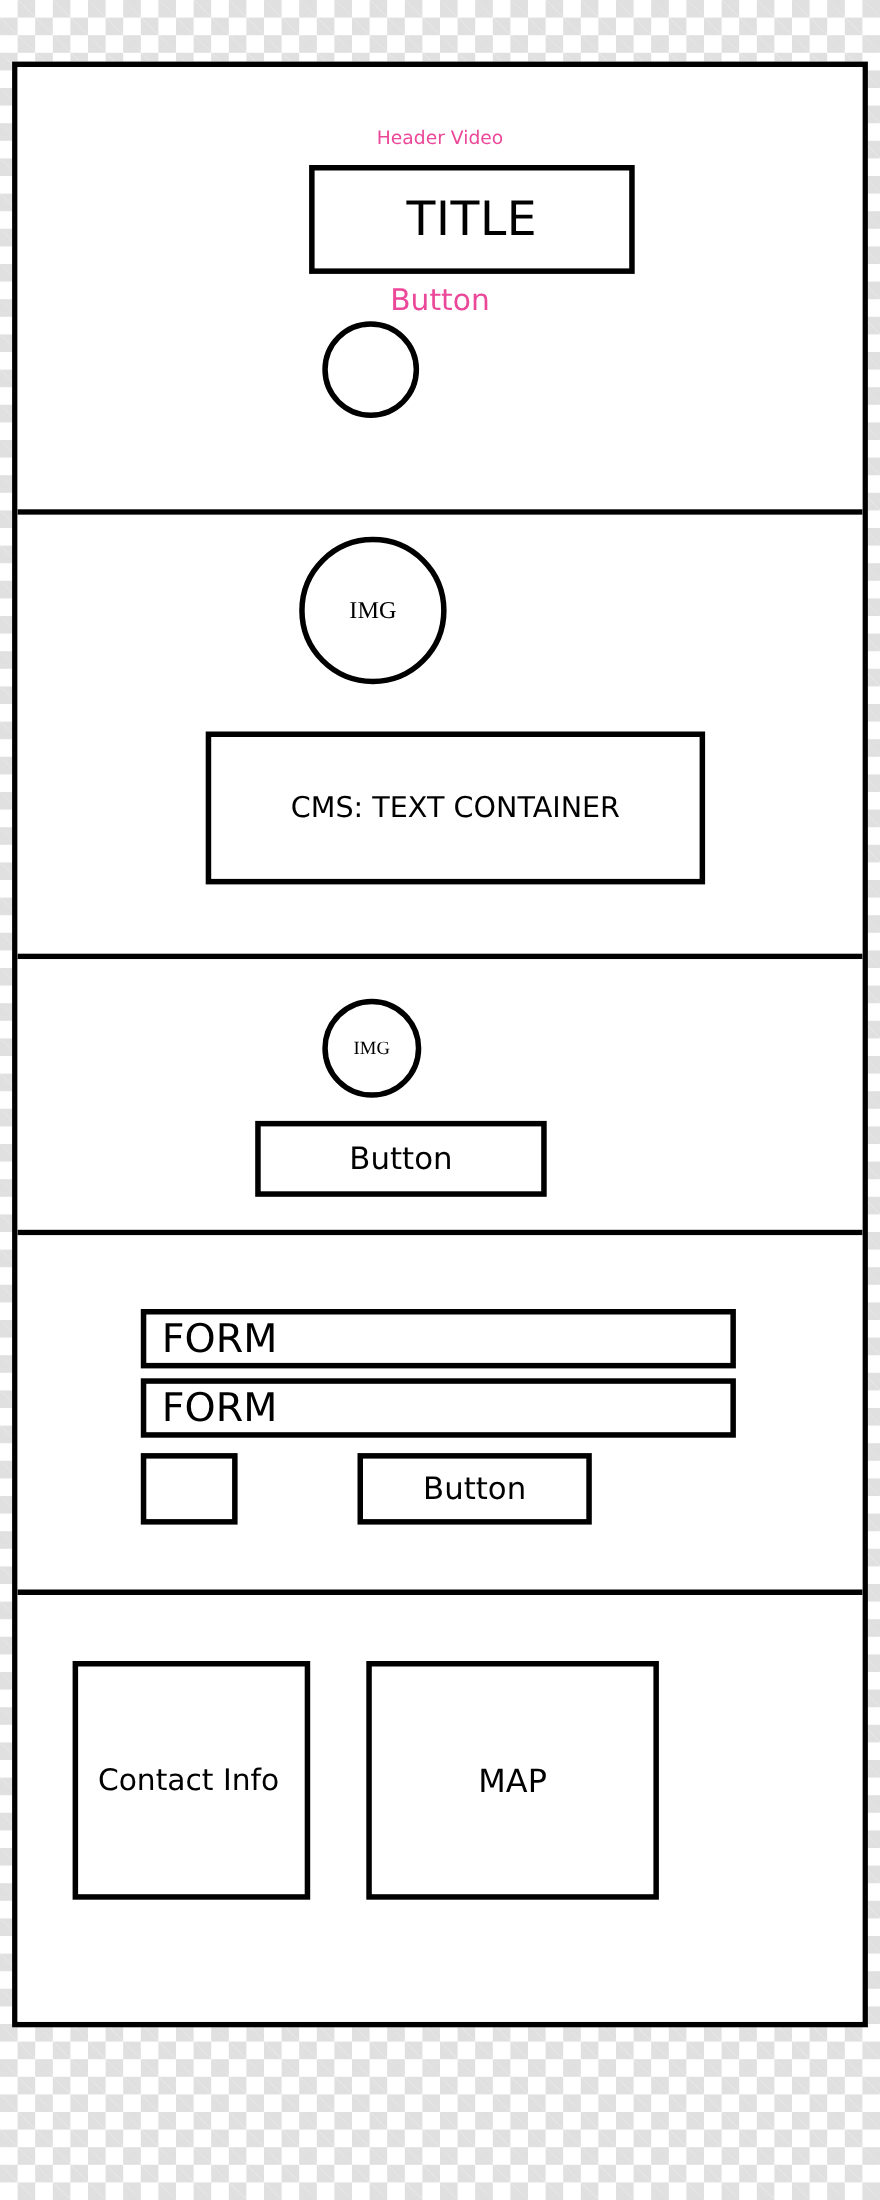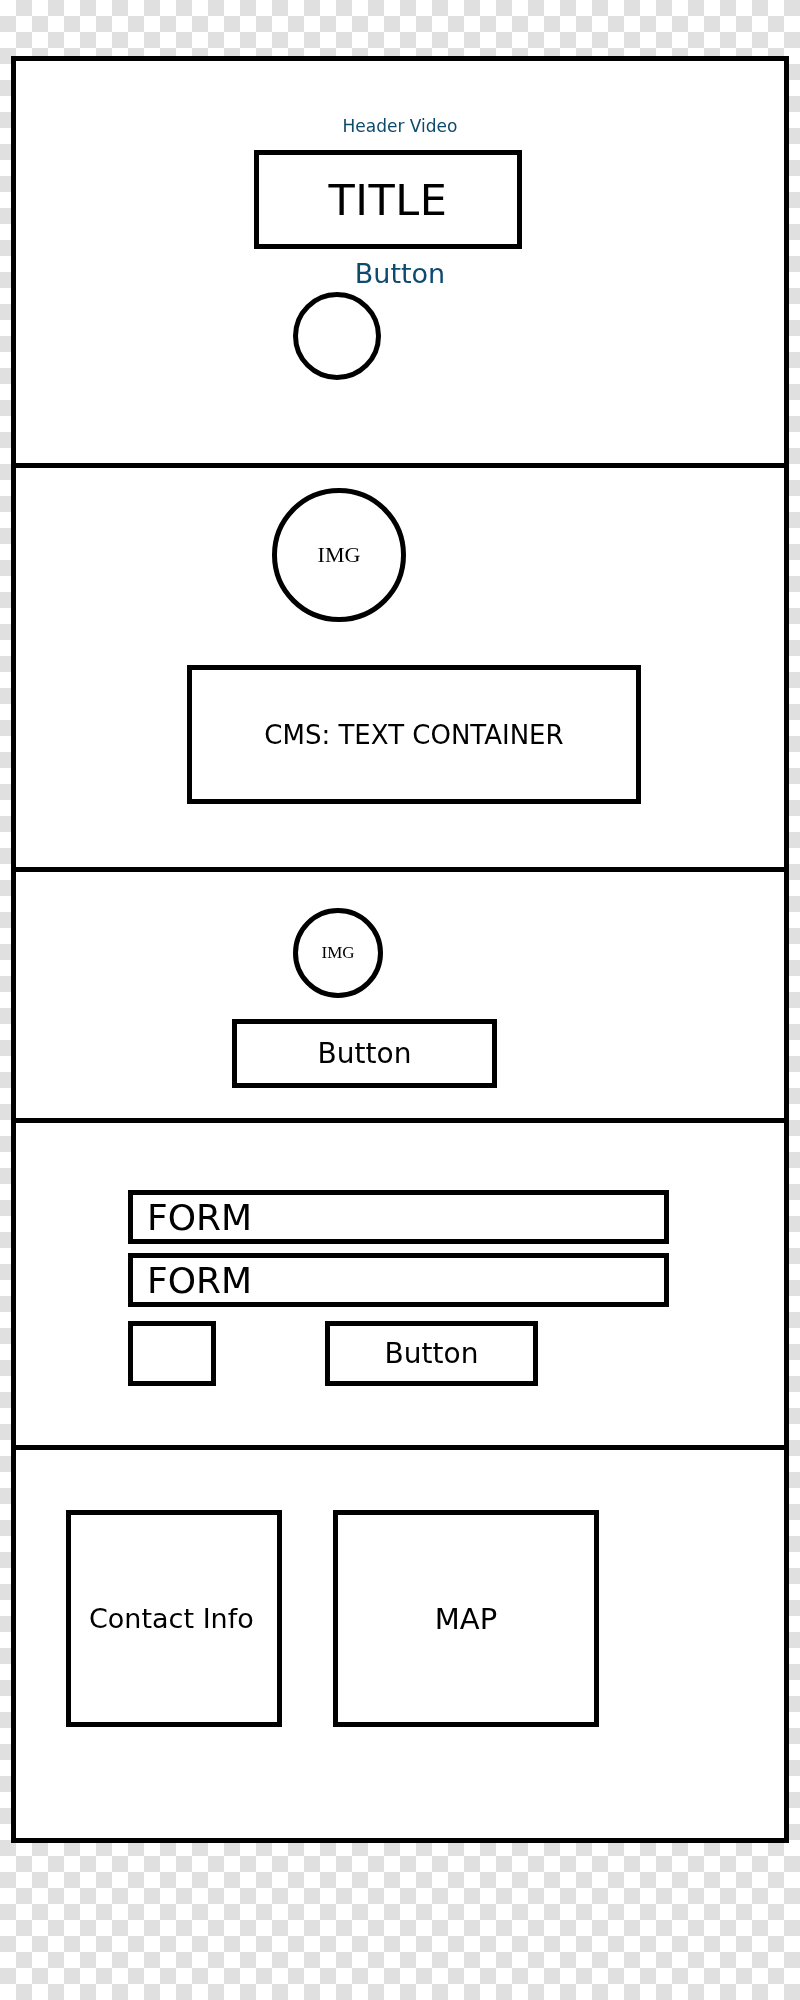--- a/index.html
+++ b/index.html
@@ -69,32 +69,32 @@
     border: 5px solid #000000;
     border-radius: 50%;
     display: flex;
     align-items: center;
     justify-content: center;
     font-family: Liberation Serif, serif;
   }
   .wf-label {
     position: absolute;
     text-align: center;
-    color: #0c4a6e;
+    color: #ec4899;
     white-space: nowrap;
   }
 
   
   #section-header { top: 0; height: 407px; }
   #header-video-label {
     left: 0; top: 55px; width: 768px;
     font-size: 17px;
   }
   #title-box {
-    left: 238px; top: 89px; width: 268px; height: 99px;
+    left: 265px; top: 89px; width: 296px; height: 99px;
   }
   #title-text { font-size: 43px; letter-spacing: 0.5px; }
   #header-button-label {
     left: 0; top: 197px; width: 768px;
     font-size: 27px;
   }
   #header-button-circle {
     left: 277px; top: 231px; width: 88px; height: 88px;
   }
 

